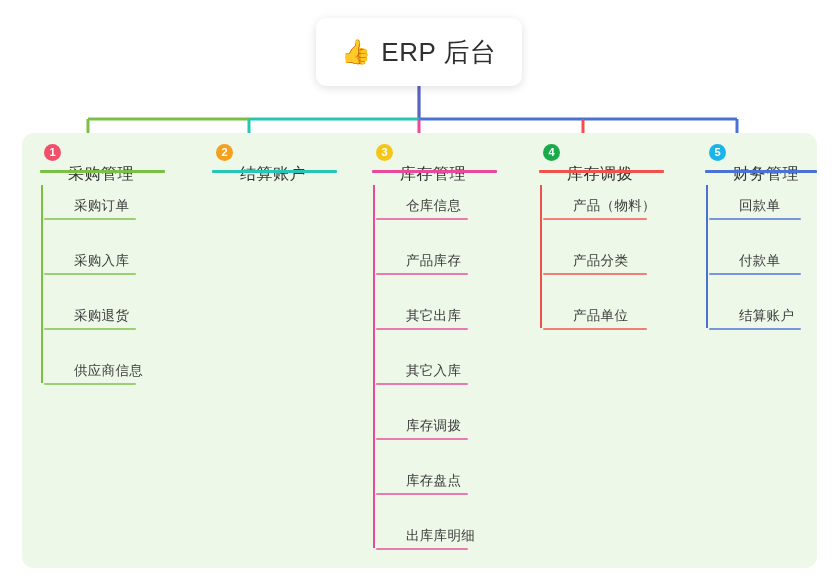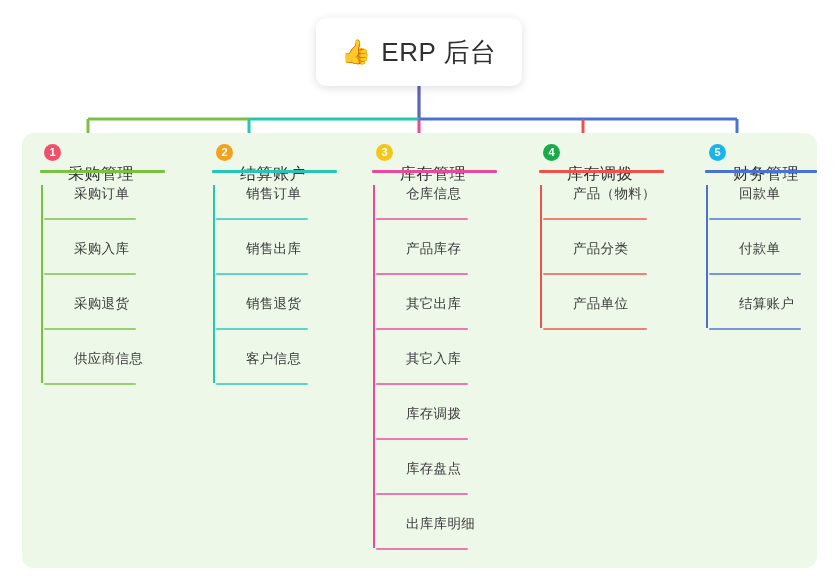--- a/index.html
+++ b/index.html
@@ -130,21 +130,21 @@
     top: 0;
     width: 2px;
   }
   .item {
     position: relative;
     height: 55px;
   }
   .item-label {
     position: absolute;
     left: 30px;
-    top: 0;
+    top: 12px;
     font-size: 13.5px;
     color: #3a3a3a;
     white-space: nowrap;
     letter-spacing: 0.3px;
   }
   .item-rule {
     position: absolute;
     left: 0px;
     top: 33px;
     height: 1.6px;
@@ -203,39 +203,20 @@
             <span class="item-rule" style="background: rgb(122, 193, 67); opacity: 0.72; width: 92px;"></span>
           </div>
         </div>
       </div>
       <div class="column" style="width: 160px;">
         <div class="col-head">
           <span class="badge" style="background: rgb(245, 160, 30);">2</span>
           <span class="col-title">结算账户</span>
           <span class="head-rule" style="background: rgb(38, 198, 182); width: 125px;"></span>
         </div>
-        <div class="items">
-          <span class="trunk" style="background: rgb(38, 198, 182); height: 198px;"></span>
-          <div class="item">
-            <span class="item-label">销售订单</span>
-            <span class="item-rule" style="background: rgb(38, 198, 182); opacity: 0.72; width: 92px;"></span>
-          </div>
-          <div class="item">
-            <span class="item-label">销售出库</span>
-            <span class="item-rule" style="background: rgb(38, 198, 182); opacity: 0.72; width: 92px;"></span>
-          </div>
-          <div class="item">
-            <span class="item-label">销售退货</span>
-            <span class="item-rule" style="background: rgb(38, 198, 182); opacity: 0.72; width: 92px;"></span>
-          </div>
-          <div class="item">
-            <span class="item-label">客户信息</span>
-            <span class="item-rule" style="background: rgb(38, 198, 182); opacity: 0.72; width: 92px;"></span>
-          </div>
-        </div>
       </div>
       <div class="column" style="width: 167px;">
         <div class="col-head">
           <span class="badge" style="background: rgb(245, 197, 24);">3</span>
           <span class="col-title">库存管理</span>
           <span class="head-rule" style="background: rgb(232, 73, 155); width: 125px;"></span>
         </div>
         <div class="items">
           <span class="trunk" style="background: rgb(232, 73, 155); height: 363px;"></span>
           <div class="item">

